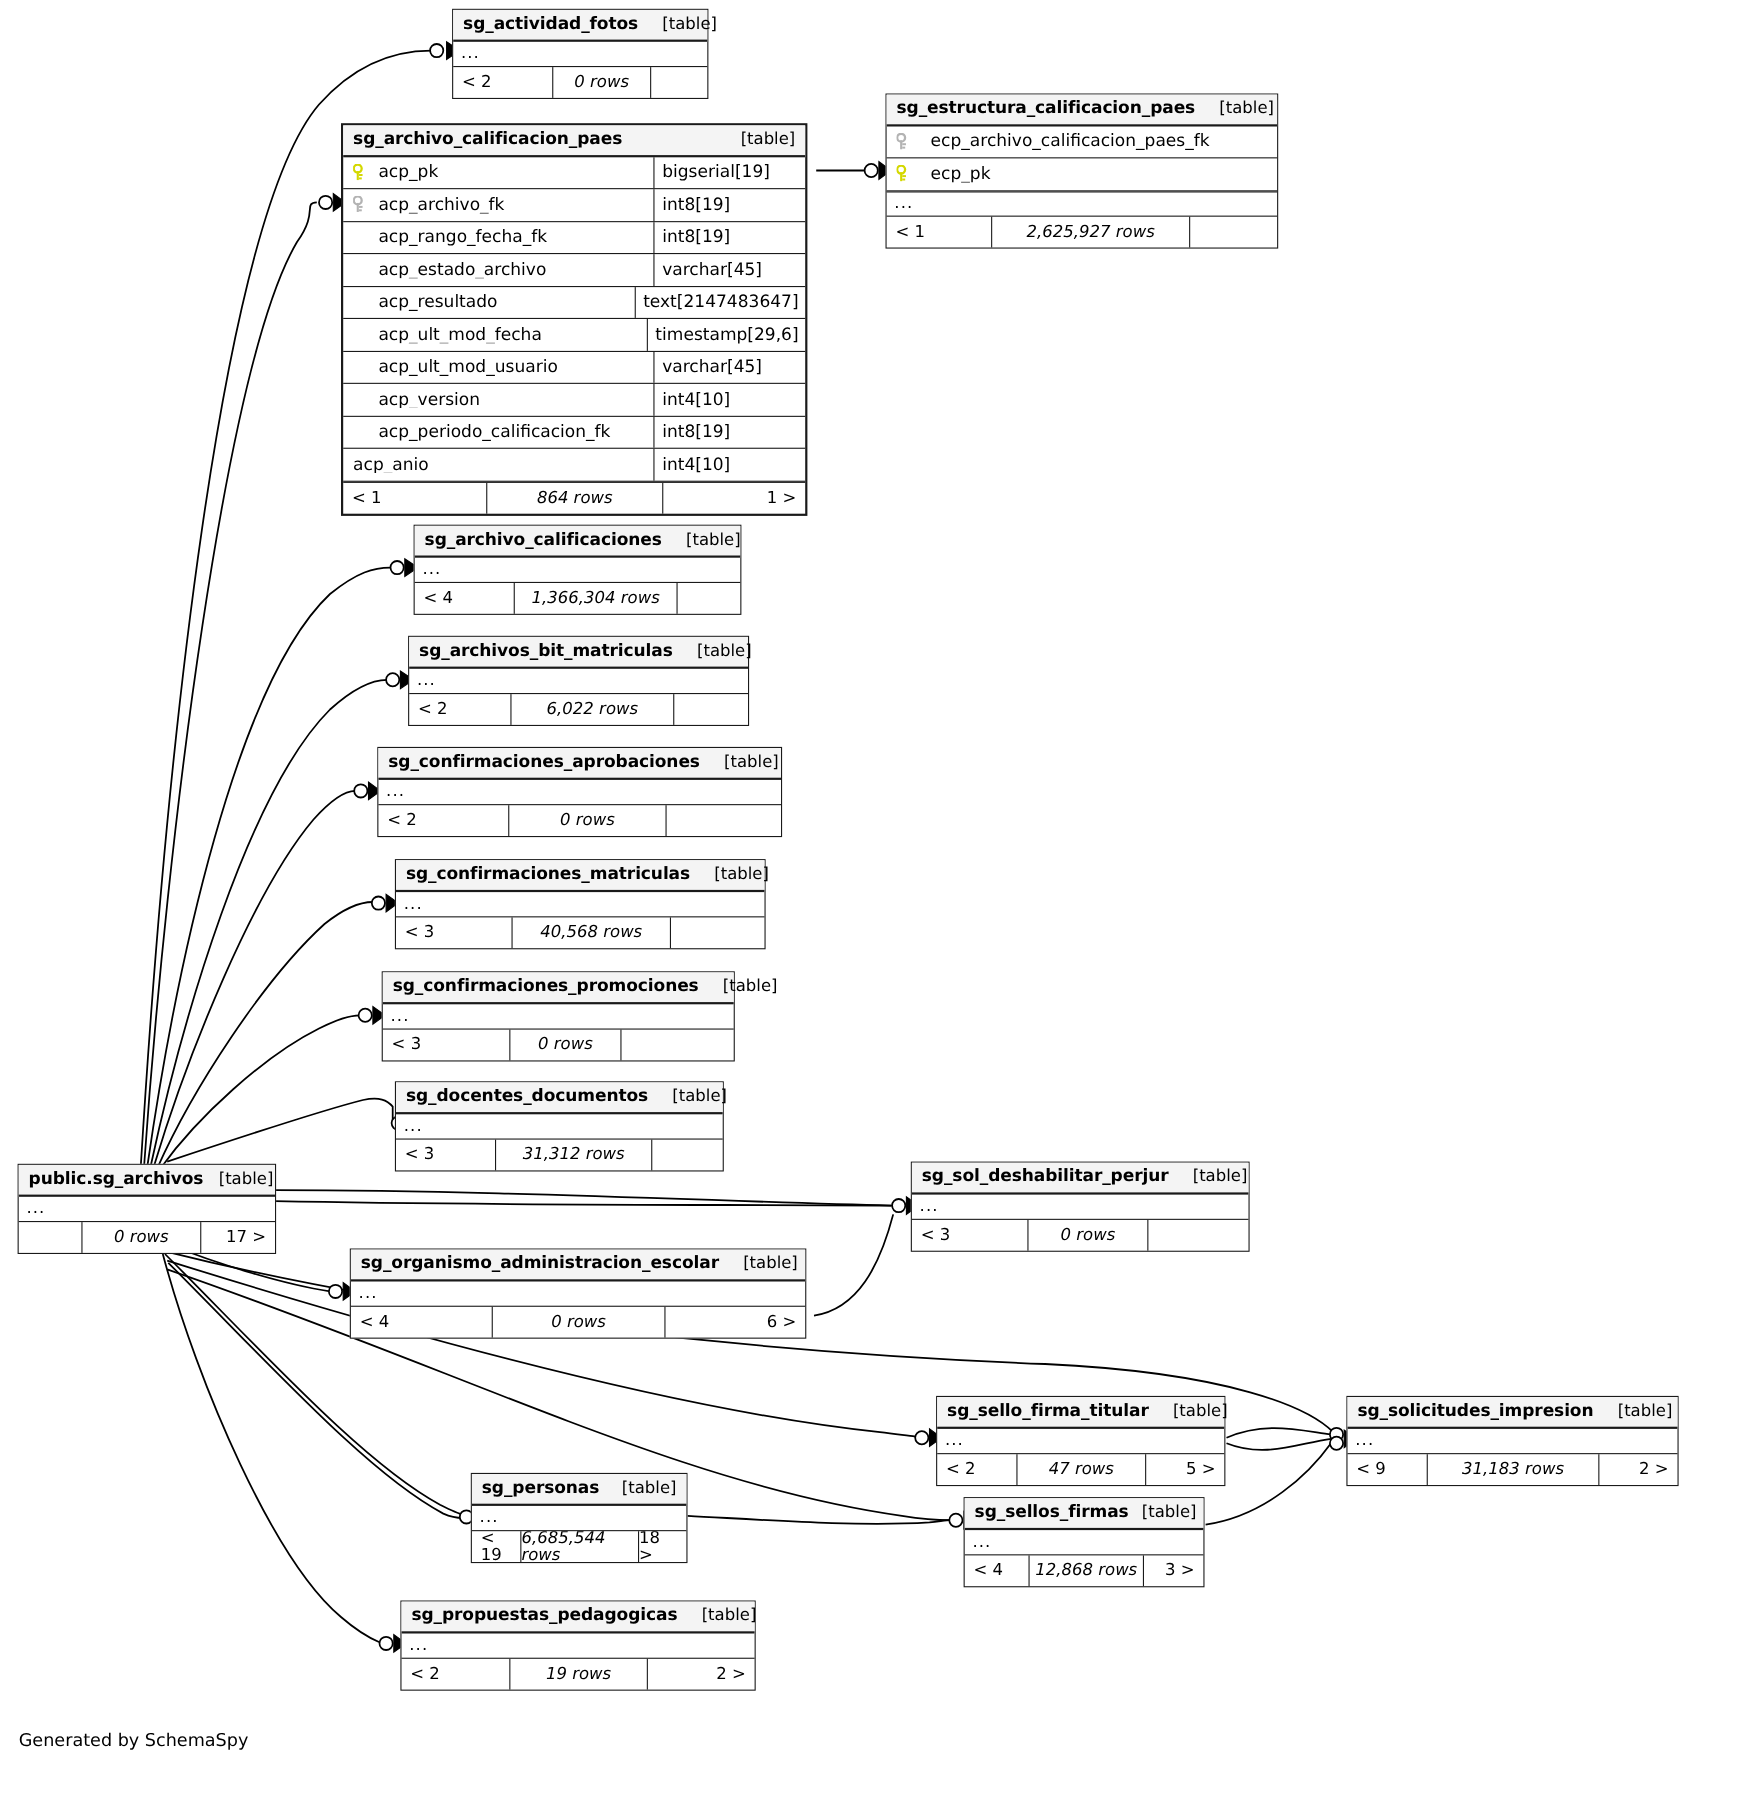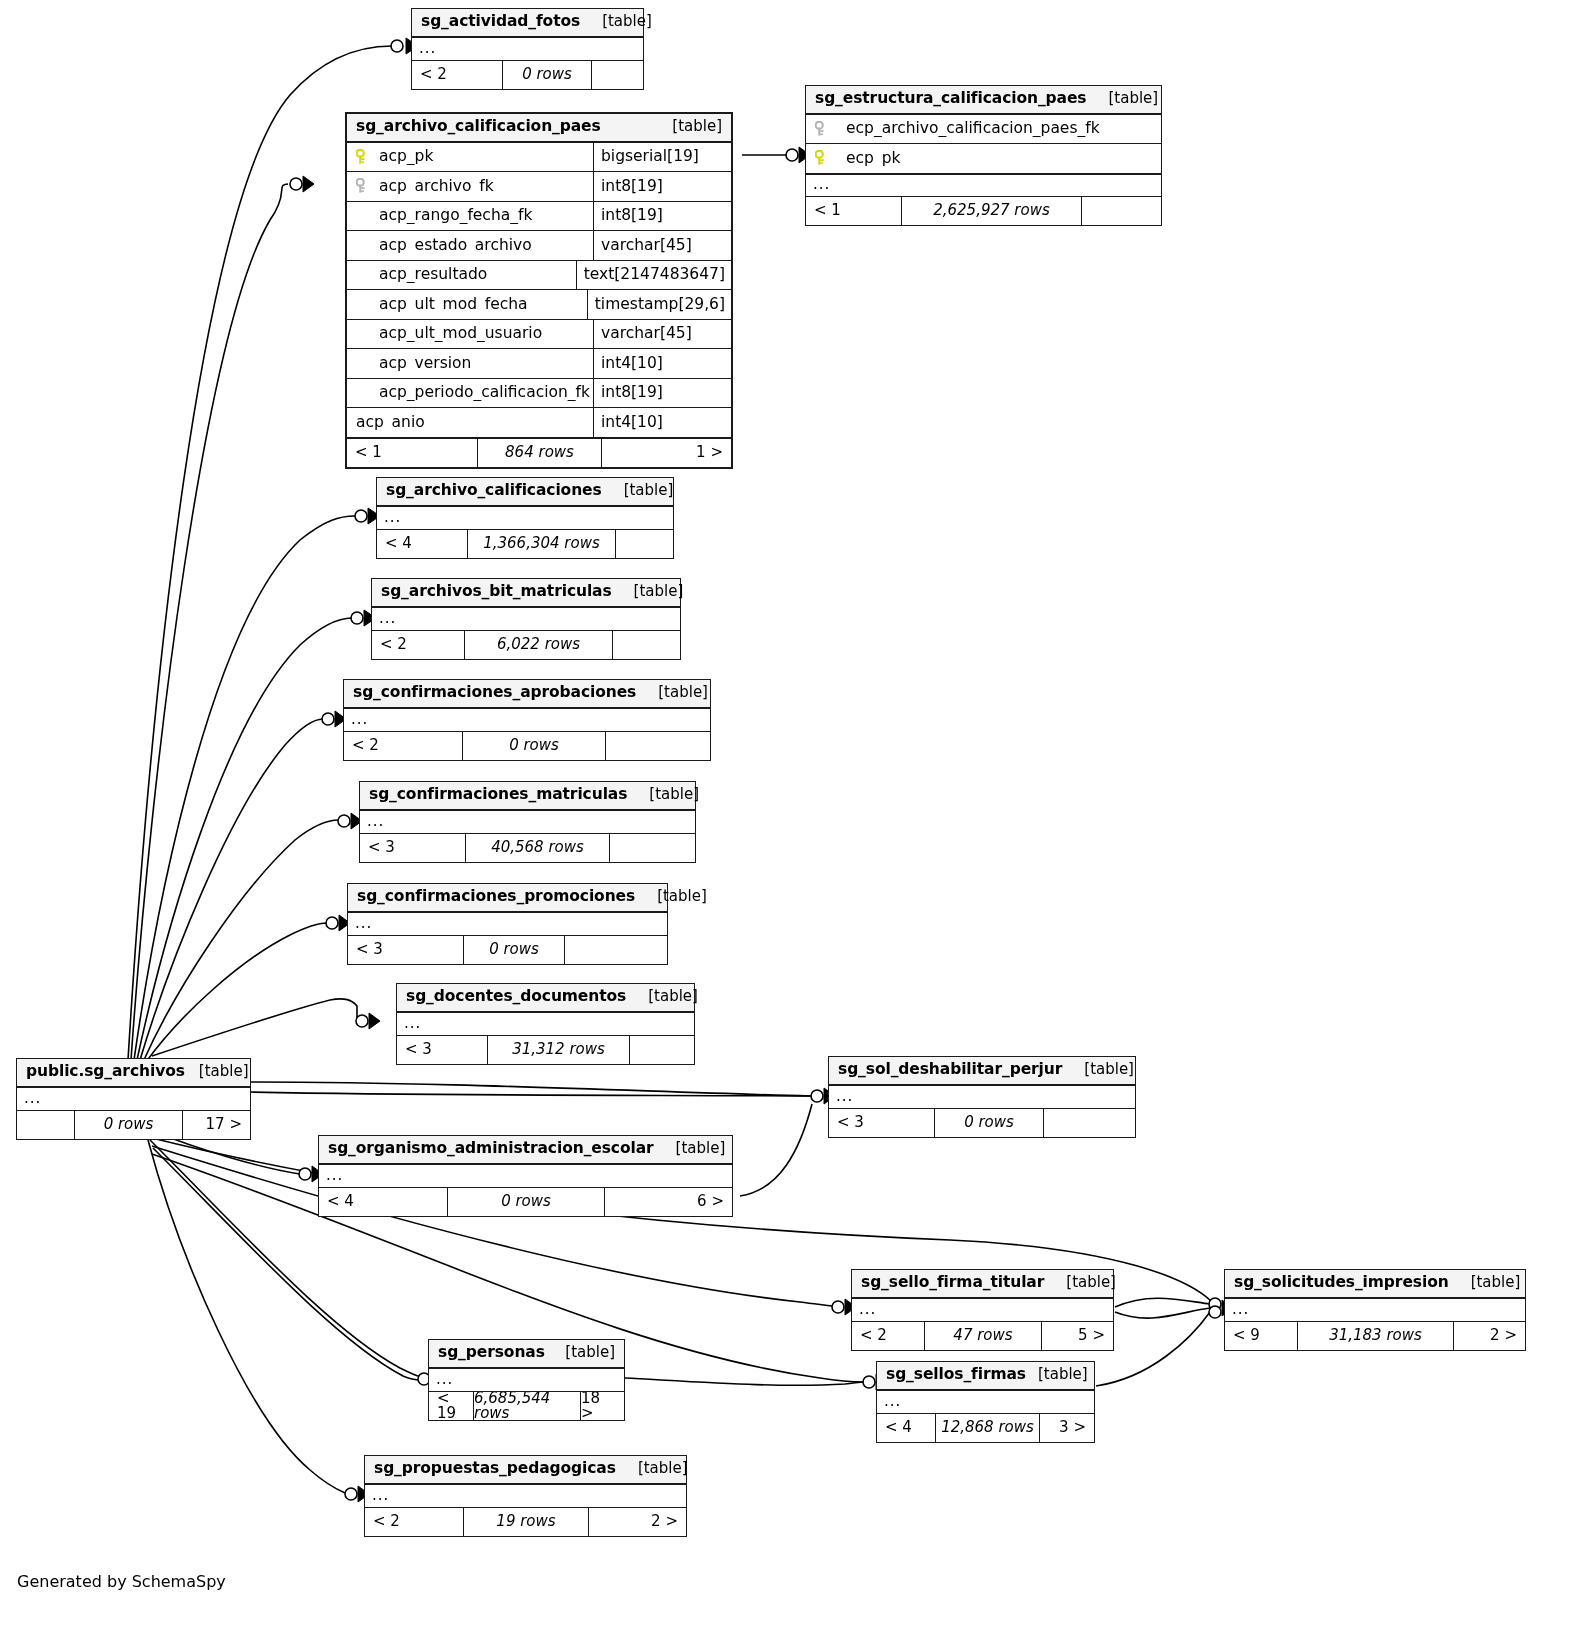--- a/index.html
+++ b/index.html
@@ -244,21 +244,21 @@
       <span class="ttag">[table]</span>
     </div>
     <div class="ellip">...</div>
     <div class="foot">
       <div class="fc left" style="flex:0 0 90px;">&lt; 2</div>
       <div class="fc mid" style="flex:1 1 auto;">0 rows</div>
       <div class="fc right" style="flex:0 0 52px;"></div>
     </div>
   </div>
 
-  <div class="tbl" style="left:310px; top:112px; width:388px; border-width:2.4px;margin-left:35px;">
+  <div class="tbl" style="left:310px; top:112px; width:424px; border-width:2.4px;">
     <div class="hdr">
       <span class="tname">sg_archivo_calificacion_paes</span>
       <span class="ttag">[table]</span>
     </div>
 
     <div class="col">
       <span class="cname">
         <span class="keyicon">
           <svg width="13" height="16" viewBox="0 0 13 16">
               <circle cx="4.2" cy="4.2" r="3.6" fill="none" stroke="#d4d800" stroke-width="2.1"></circle>
@@ -424,21 +424,21 @@
       <span class="ttag">[table]</span>
     </div>
     <div class="ellip">...</div>
     <div class="foot">
       <div class="fc left" style="flex:0 0 115px;">&lt; 3</div>
       <div class="fc mid" style="flex:1 1 auto;">0 rows</div>
       <div class="fc right" style="flex:0 0 103px;"></div>
     </div>
   </div>
 
-  <div class="tbl" style="left:396px; top:983px; width:299px;">
+  <div class="tbl" style="left:359px; top:983px; width:299px;">
     <div class="hdr">
       <span class="tname">sg_docentes_documentos</span>
       <span class="ttag">[table]</span>
     </div>
     <div class="ellip">...</div>
     <div class="foot">
       <div class="fc left" style="flex:0 0 90px;">&lt; 3</div>
       <div class="fc mid" style="flex:1 1 auto;">31,312 rows</div>
       <div class="fc right" style="flex:0 0 65px;"></div>
     </div>

